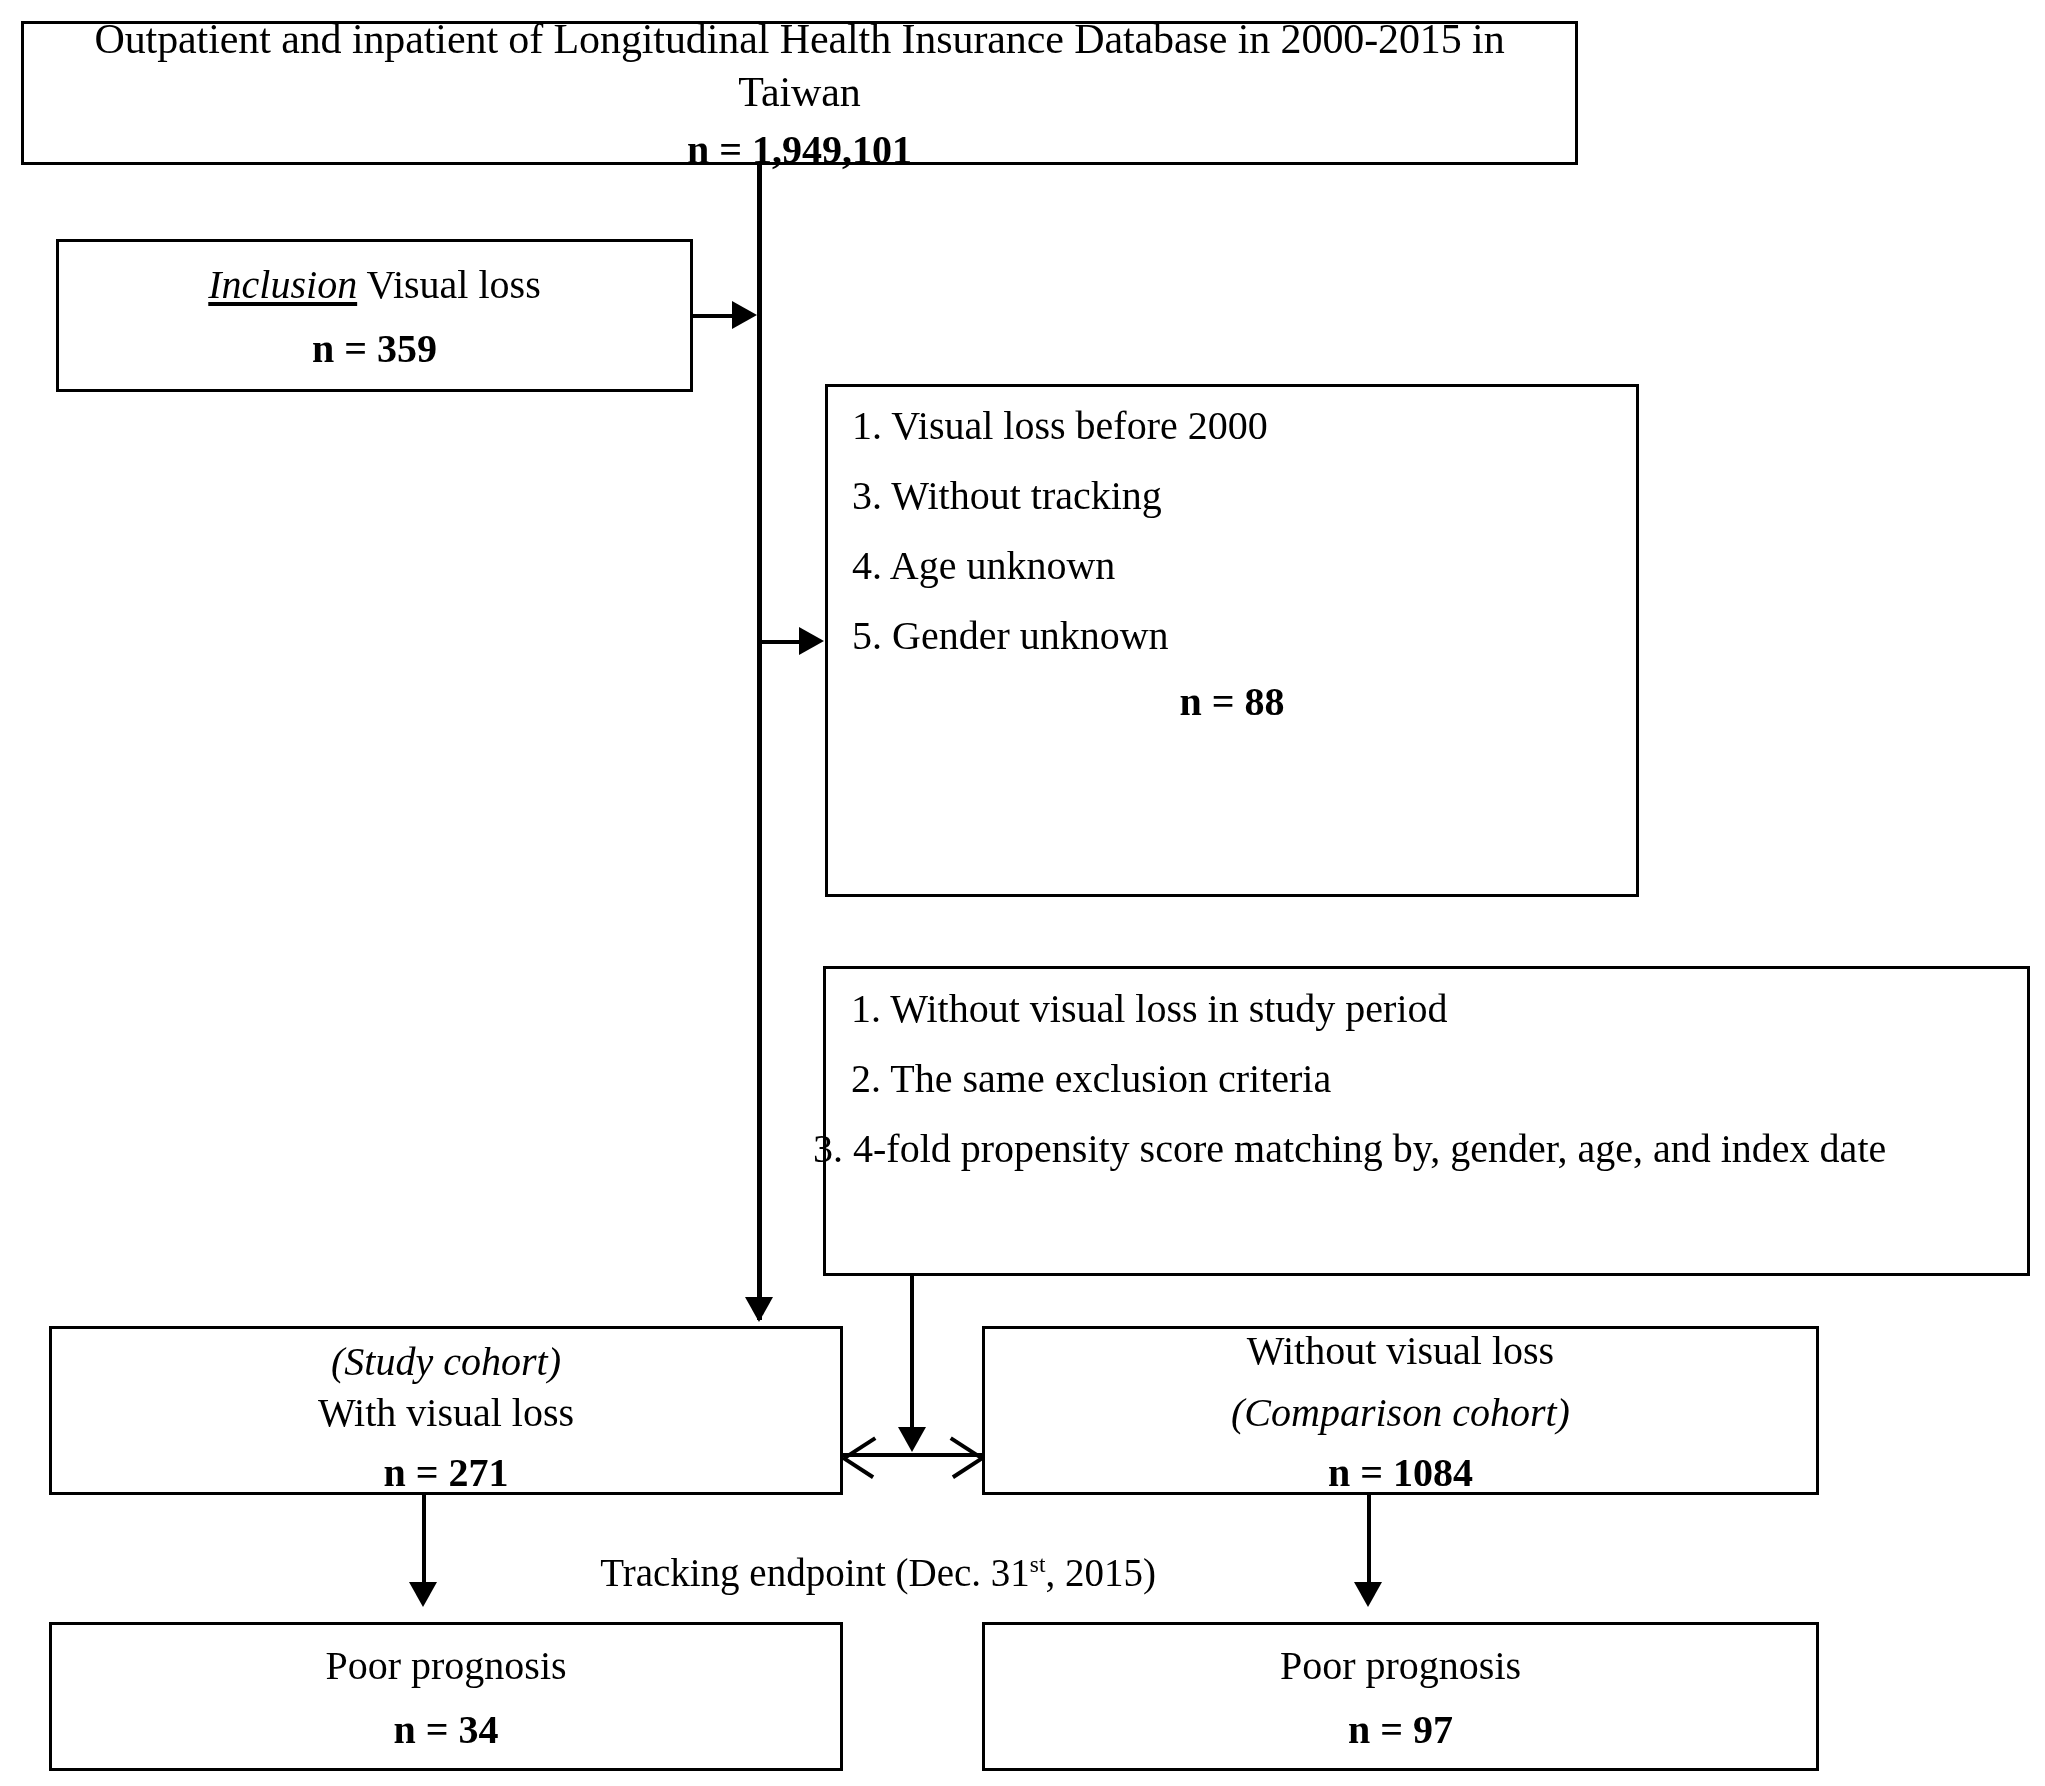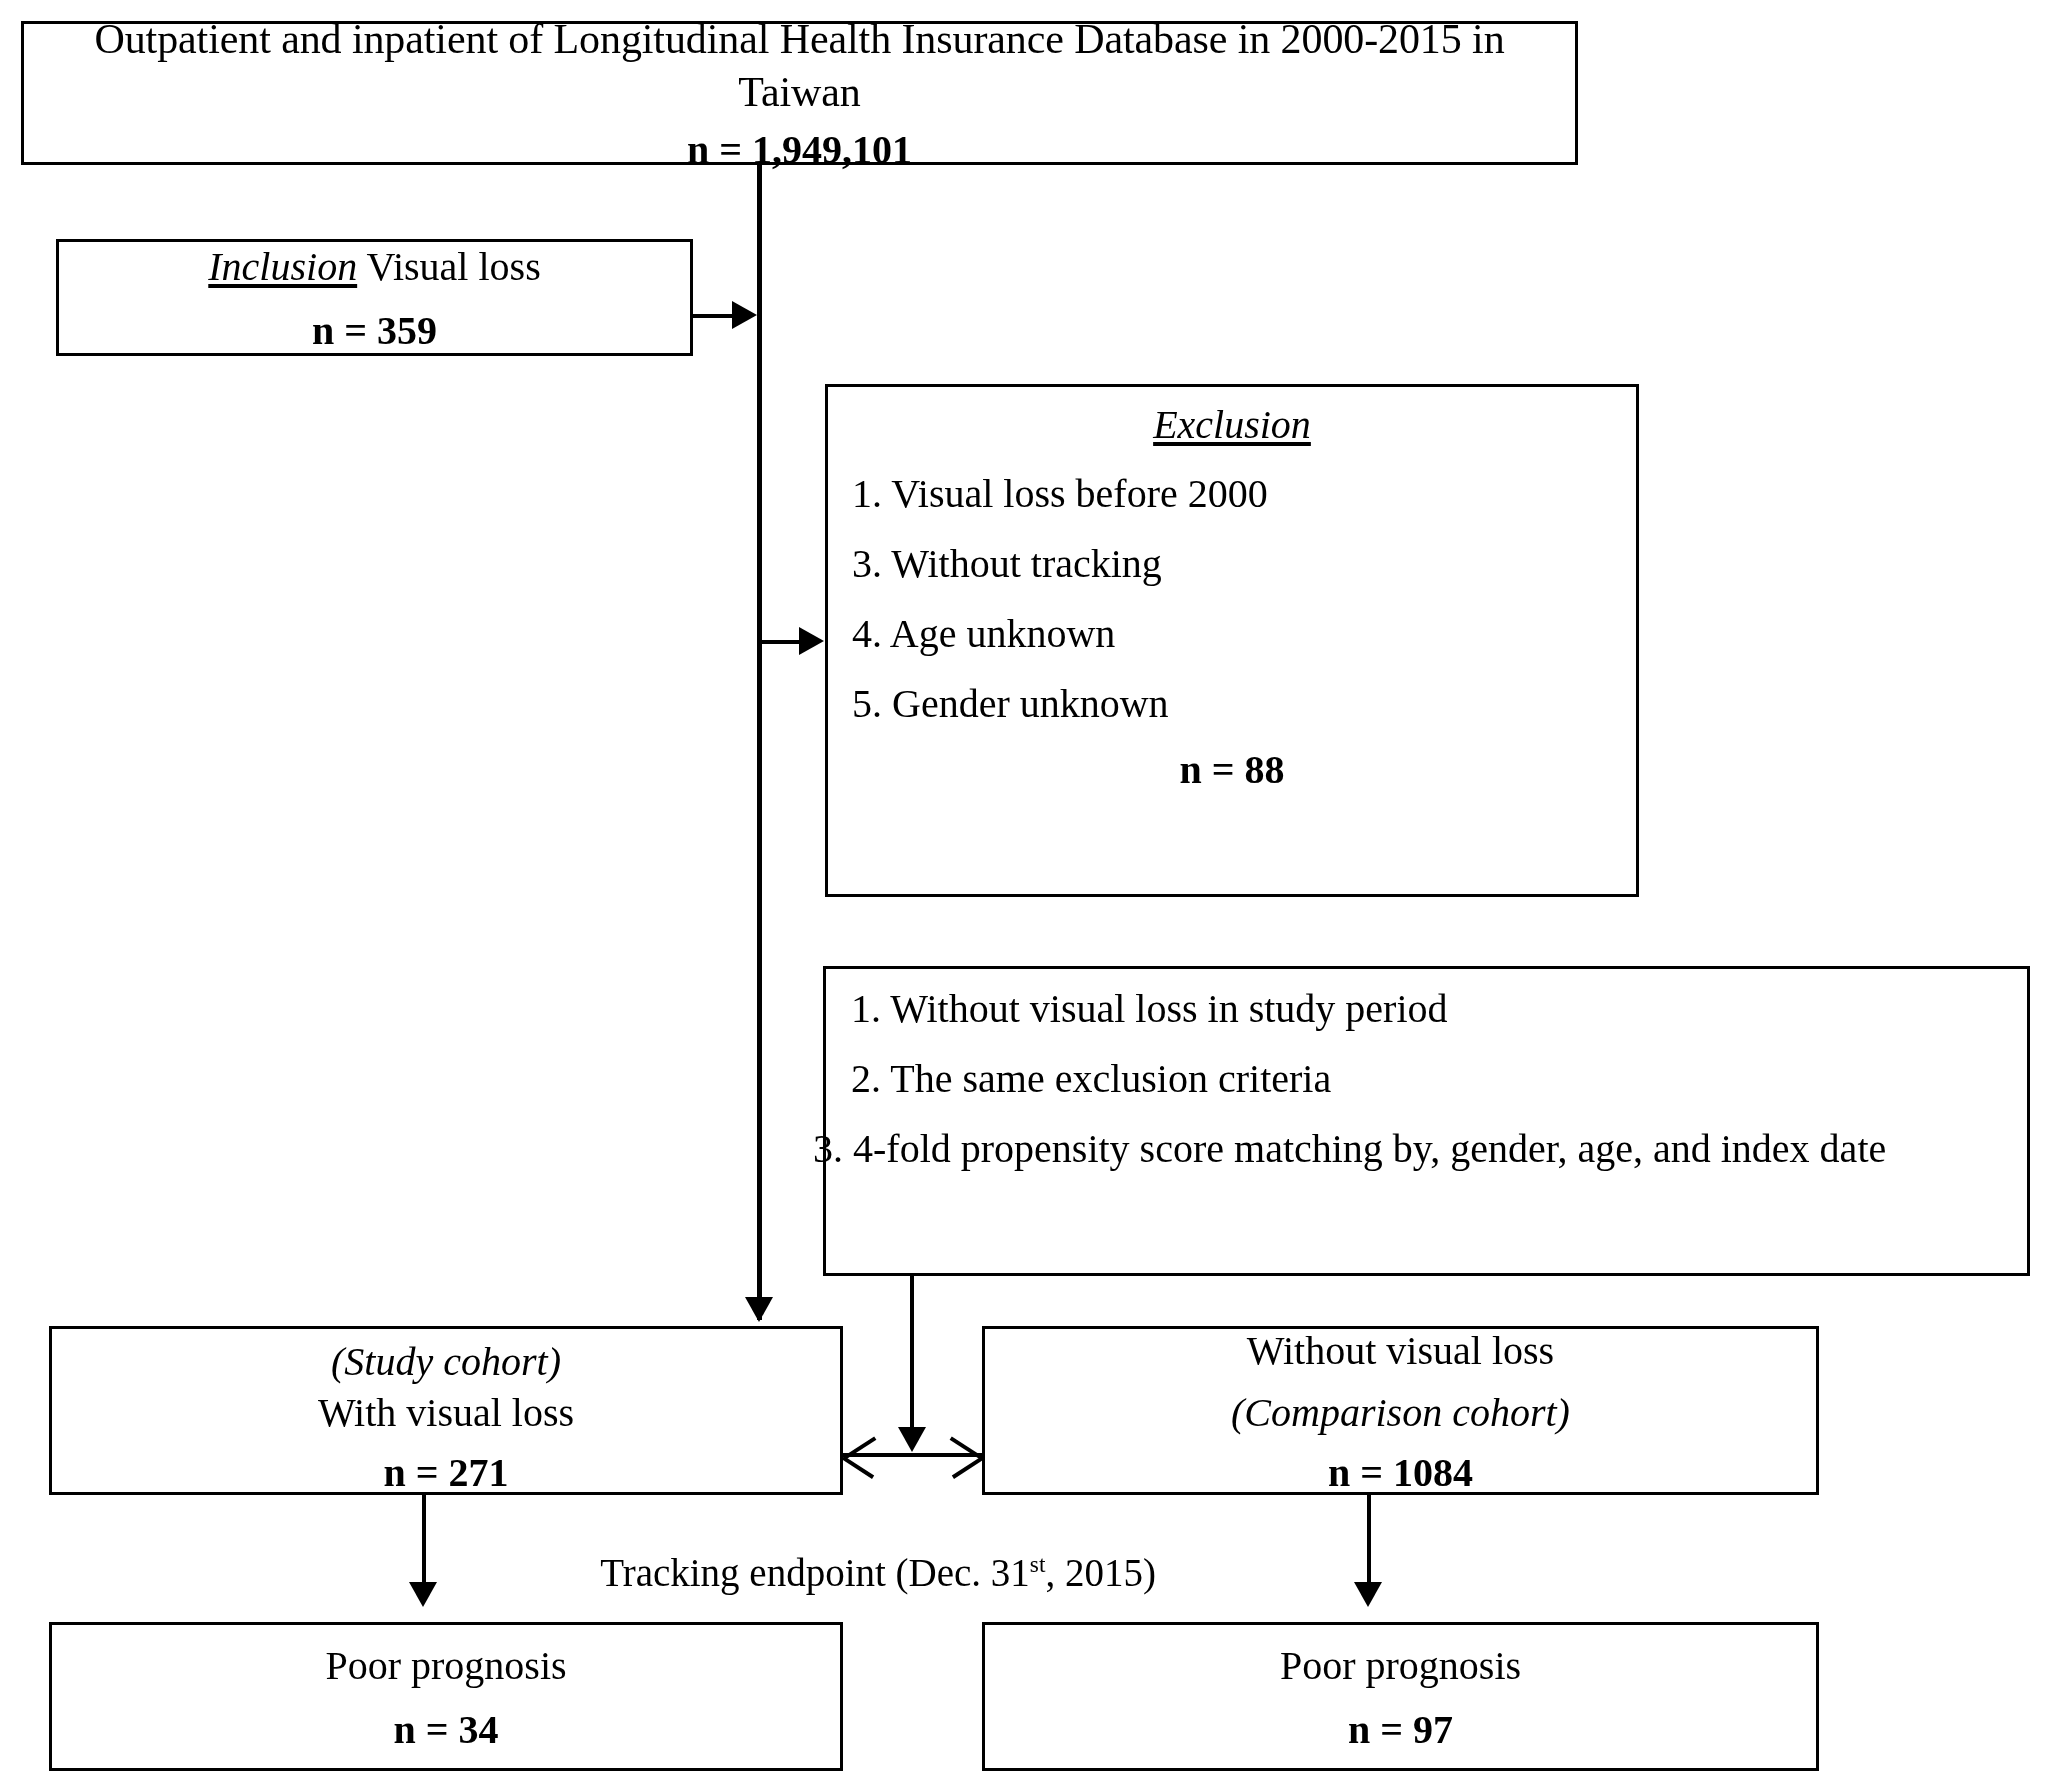--- a/index.html
+++ b/index.html
@@ -164,31 +164,28 @@
   <div class="arrow-d" style="left:409px; top:1582px;"></div>
 
   <div class="line" style="left:1367px; top:1495px; width:4.2px; height:98px;"></div>
   <div class="arrow-d" style="left:1354px; top:1582px;"></div>
 
   <div class="box" style="left:21px; top:21px; width:1557px; height:144px; padding:5.6px 18px;">
     <div class="t-title txt-center">Outpatient and inpatient of Longitudinal Health Insurance Database in 2000-2015 in Taiwan</div>
     <div class="t-n txt-center" style="margin-top:7px;">n = 1,949,101</div>
   </div>
 
-  <div class="box" style="left:56px; top:239px; width:637px; height:117px; padding:4.2px 15.3px;">
+  <div class="box" style="left:56px; top:239px; width:637px; height:153px; padding:4.2px 15.3px;">
     <div class="t-body txt-center">
       <span class="ital-ul">Inclusion</span><span> Visual loss</span>
     </div>
     <div class="t-n txt-center" style="margin-top:15.3px;">n = 359</div>
   </div>
 
   <div class="box" style="left:825px; top:384px; width:814px; height:513px; padding:14px 24px; justify-content:flex-start;">
-    <div class="excl-head">
-      <span class="ital-ul">Exclusion</span>
-    </div>
     <ul class="list">
       <li>1. Visual loss before 2000</li>
       <li>3. Without tracking</li>
       <li>4. Age unknown</li>
       <li>5. Gender unknown</li>
     </ul>
     <div class="t-n excl-n">n = 88</div>
   </div>
 
   <div class="box" style="left:823px; top:966px; width:1207px; height:310px; padding:15.3px 25px; justify-content:flex-start;">

